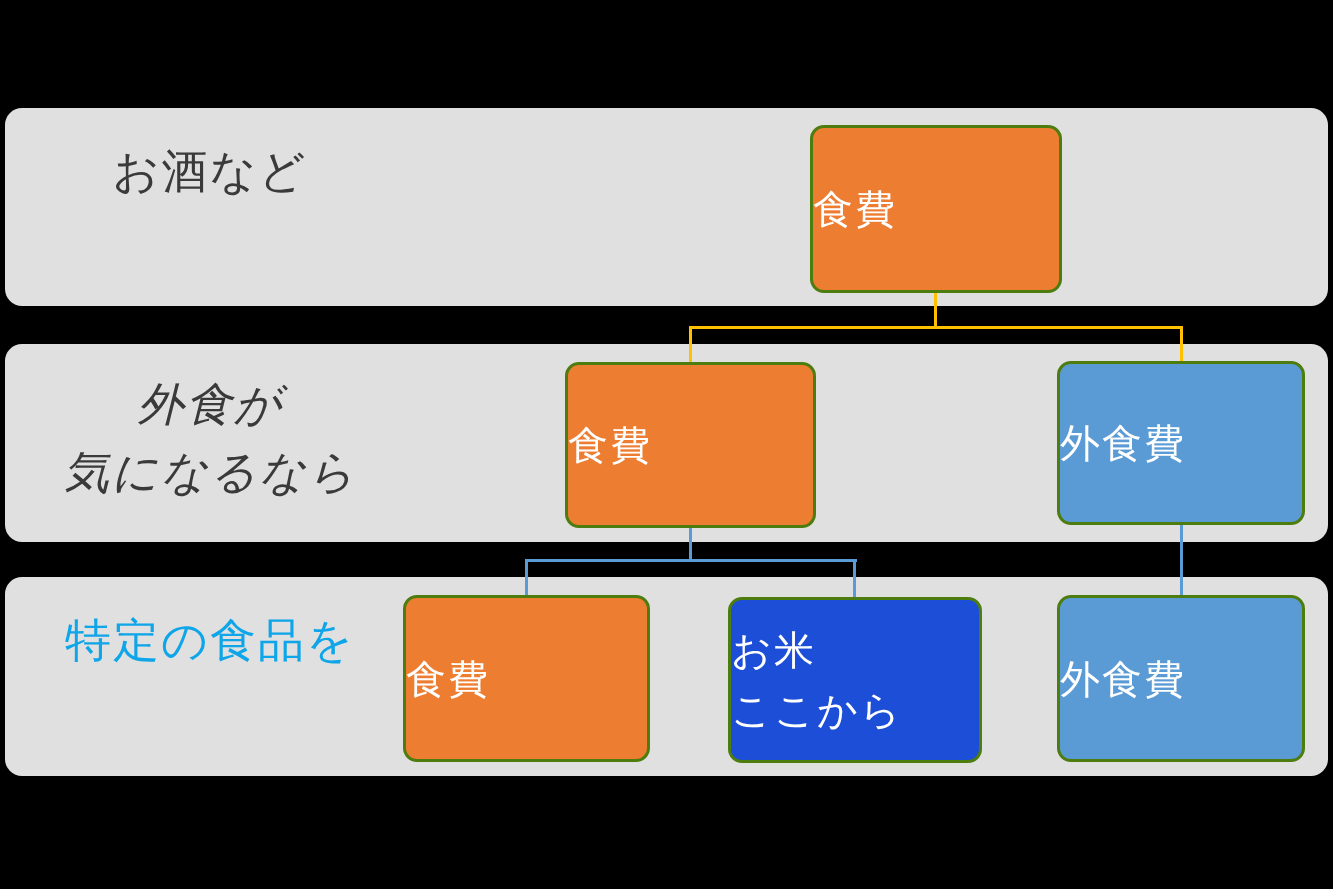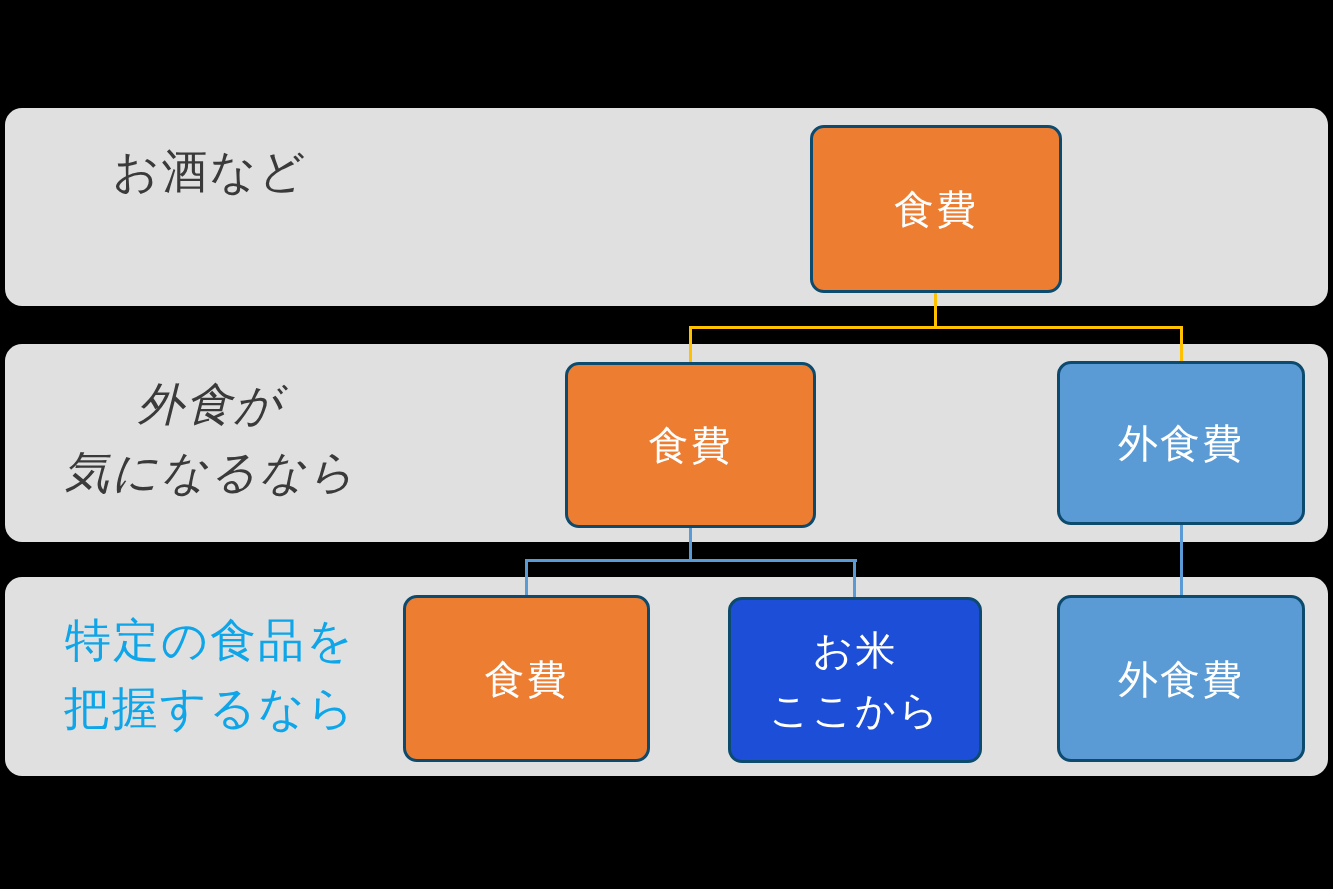--- a/index.html
+++ b/index.html
@@ -17,22 +17,22 @@
   .caption{
     position:absolute;left:10px;width:400px;text-align:center;
     font-size:46px;letter-spacing:2px;line-height:68px;
     color:#3a3a3a;z-index:1;white-space:nowrap;
   }
   .caption1{top:137px;}
   .caption2{top:370px;font-style:italic;}
   .caption3{top:606px;}
   .node{
     position:absolute;z-index:2;box-sizing:border-box;
-    border:3px solid #0c4a6e;border-radius:14px;
-    display:flex;flex-direction:column;align-items:center;justify-content:center;
+    border:3px solid #4d7c0f;border-radius:14px;
+    display:flex;flex-direction:column;align-items:flex-start;justify-content:center;
     color:#fff;font-size:40px;letter-spacing:2px;line-height:1.5;
     text-align:center;
   }
   .node-top   {left:810px; top:125px;width:252px;height:168px;}
   .node-r2a   {left:565px; top:362px;width:251px;height:166px;}
   .node-r2b   {left:1057px;top:361px;width:248px;height:164px;}
   .node-r3a   {left:403px; top:595px;width:247px;height:167px;}
   .node-r3b   {left:728px; top:597px;width:254px;height:166px;}
   .node-r3c   {left:1057px;top:595px;width:248px;height:167px;}
   .conn{position:absolute;z-index:1;}
@@ -59,21 +59,20 @@
 
   <div class="caption caption1" style="color: rgb(58, 58, 58);">
     <div>お酒など</div>
   </div>
   <div class="caption caption2" style="color: rgb(58, 58, 58);">
     <div>外食が</div>
     <div>気になるなら</div>
   </div>
   <div class="caption caption3" style="color: #0ea5e9;">
     <div>特定の食品を</div>
-    <div>把握するなら</div>
   </div>
 
   <div class="conn g-stem" style="background-color: rgb(255, 192, 0);"></div>
   <div class="conn g-rail" style="background-color: rgb(255, 192, 0);"></div>
   <div class="conn g-dropL" style="background-color: rgb(255, 192, 0);"></div>
   <div class="conn g-dropR" style="background-color: rgb(255, 192, 0);"></div>
 
   <div class="conn b-stem" style="background-color: rgb(91, 155, 213);"></div>
   <div class="conn b-rail" style="background-color: rgb(91, 155, 213);"></div>
   <div class="conn b-dropL" style="background-color: rgb(91, 155, 213);"></div>

